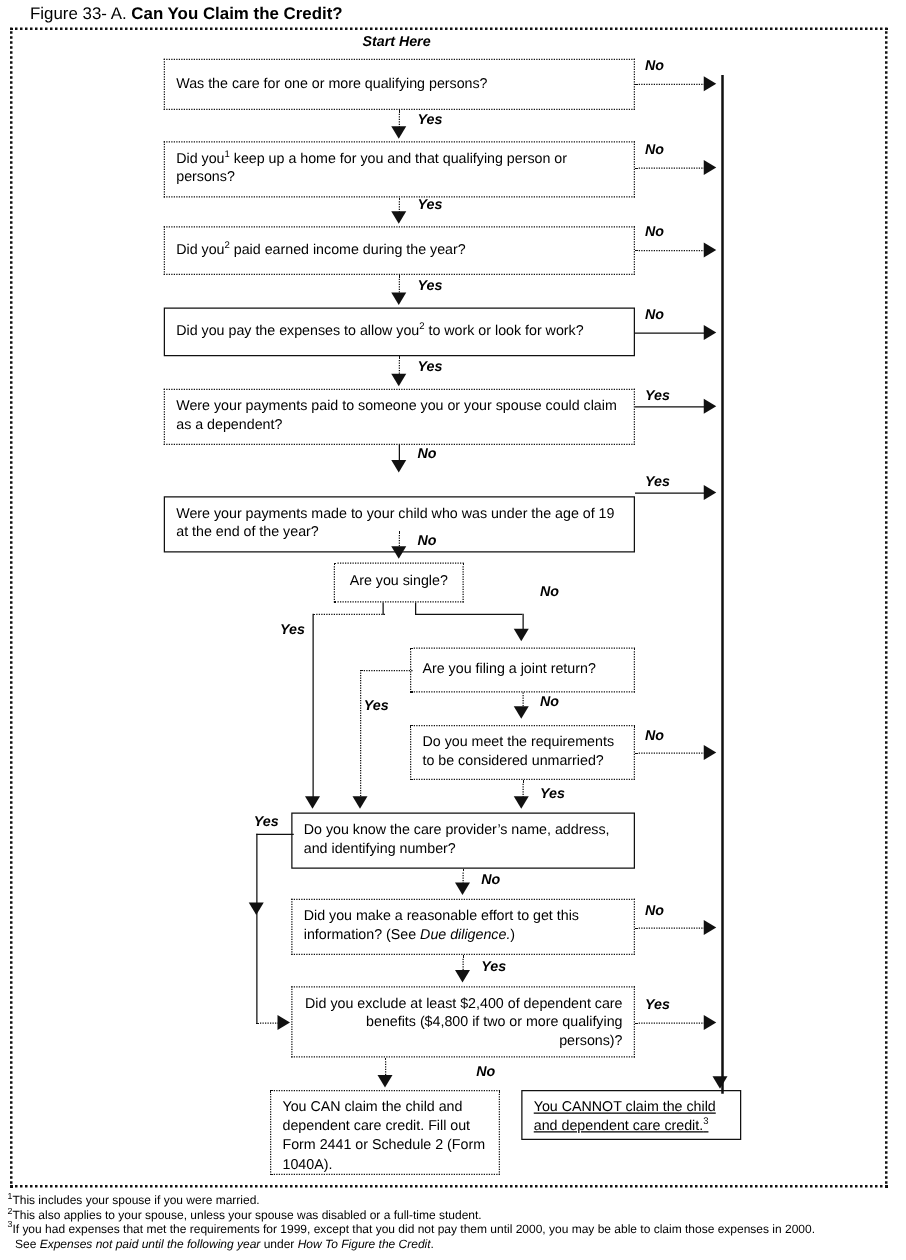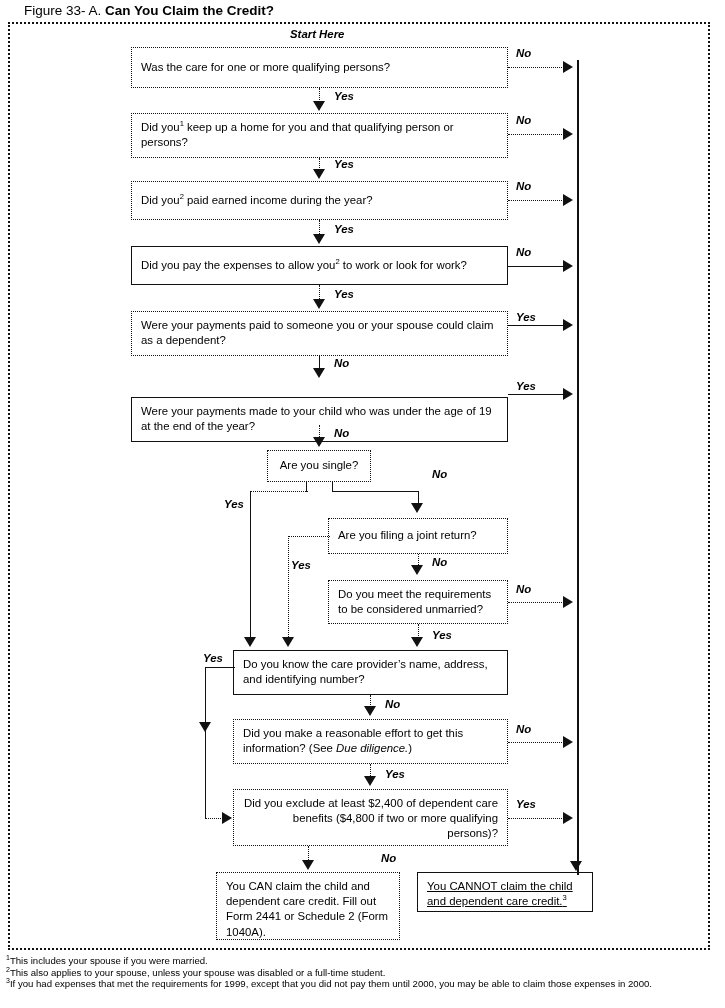--- a/index.html
+++ b/index.html
@@ -239,13 +239,14 @@
 <div class="elabel" style="left:516px;top:798px;">Yes</div>
 
 <div class="vline d" style="left:308px;top:846px;height:14px;"></div>
 <div class="arr-d" style="left:302px;top:860px;"></div>
 <div class="elabel" style="left:381px;top:852px;">No</div>
 
 <div id="footnotes">
   <div class="fn"><sup>1</sup><span>This includes your spouse if you were married.</span></div>
   <div class="fn"><sup>2</sup><span>This also applies to your spouse, unless your spouse was disabled or a full-time student.</span></div>
   <div class="fn"><sup>3</sup><span>If you had expenses that met the requirements for 1999, except that you did not pay them until 2000, you may be able to claim those expenses in 2000.</span></div>
+  <div class="fn indent"><span>See </span><span class="it">Expenses not paid until the following year</span><span> under </span><span class="it">How To Figure the Credit</span><span>.</span></div>
 </div>
 
 </body></html>

